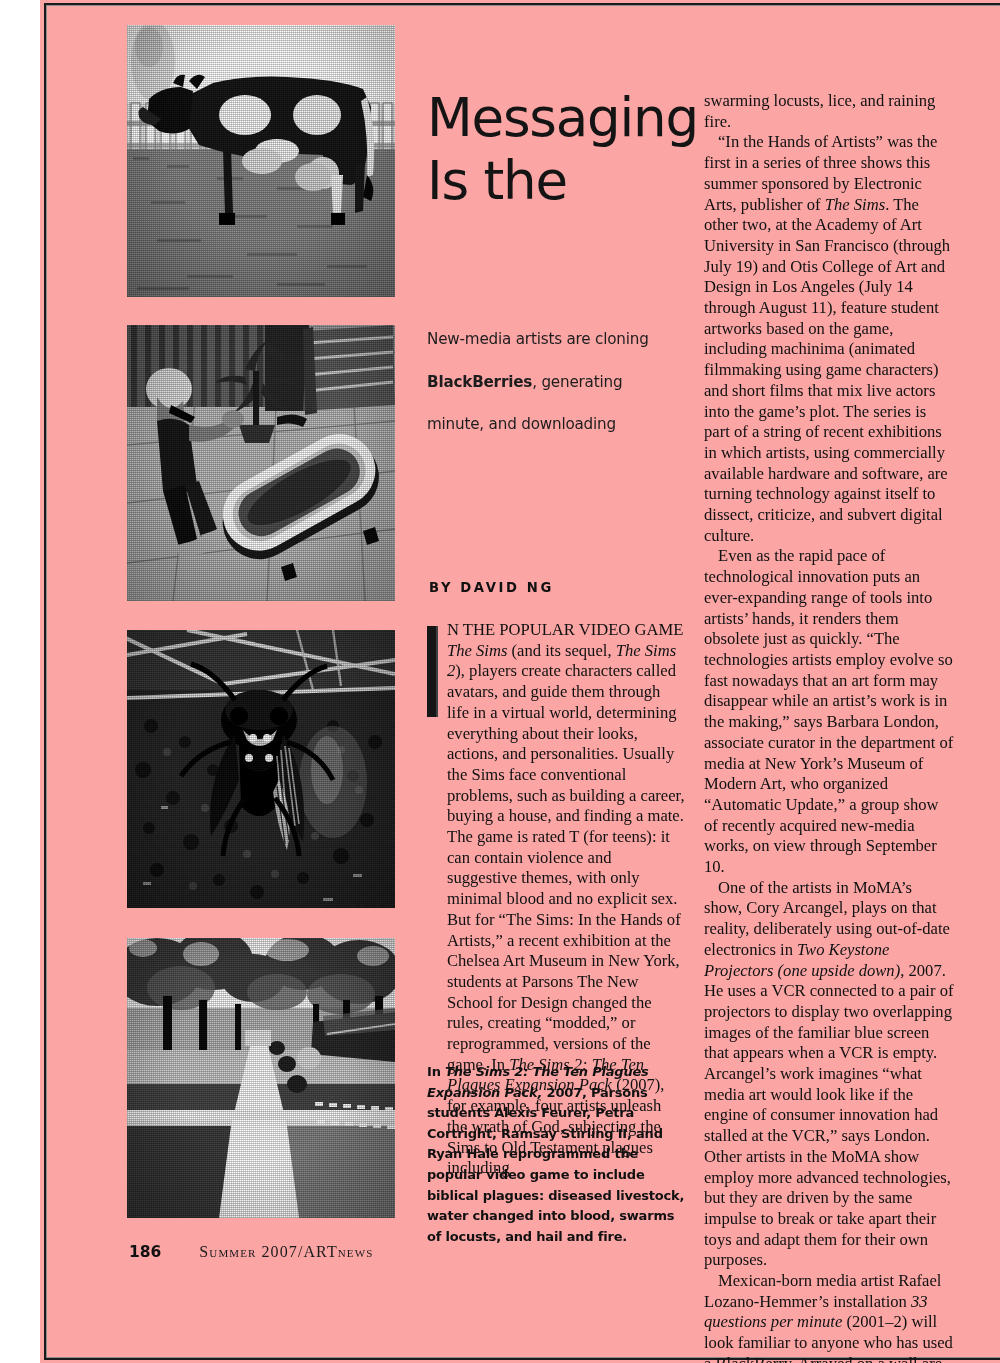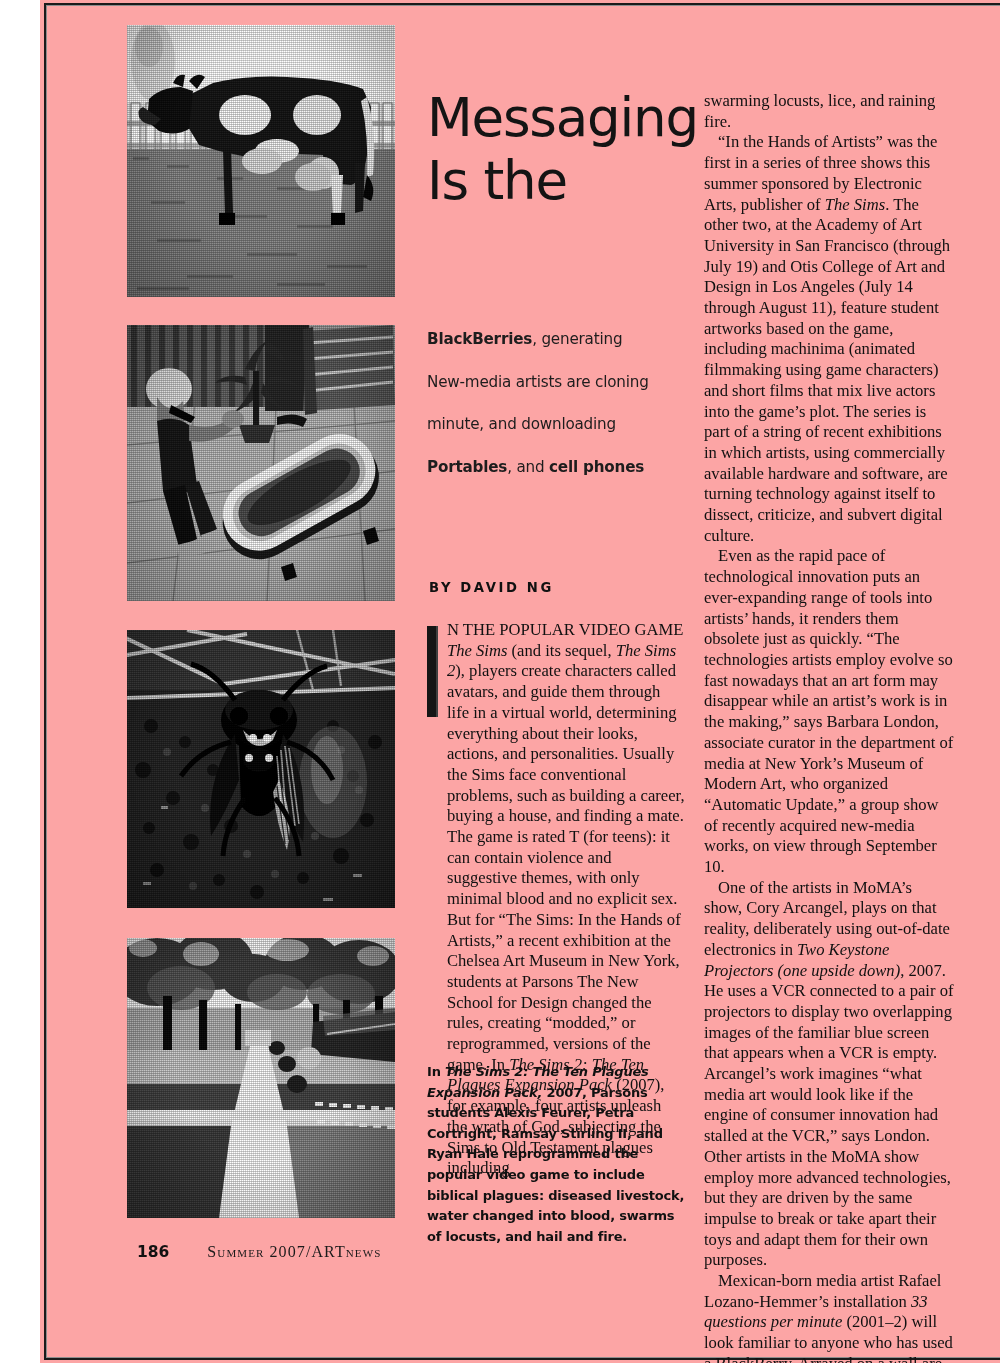--- a/index.html
+++ b/index.html
@@ -142,21 +142,21 @@
     font-size: 13px;
     line-height: 20.6px;
     color: #111;
     letter-spacing: -0.2px;
   }
   #caption i { font-style: italic; }
 
   
   #footer {
     position: absolute;
-    left: 97px; top: 1243px;
+    left: 89px; top: 1243px;
     display: flex;
     align-items: flex-start;
   }
   #folio {
     font-family: "DejaVu Sans", sans-serif;
     font-weight: 700;
     font-size: 15.5px;
     color: #111;
   }
   #footer-text {
@@ -506,24 +506,23 @@
     <div class="grain"></div>
     <div class="vign"></div>
   </figure>
 
   <h1 id="headline">
     <div>Messaging</div>
     <div>Is the</div>
   </h1>
 
   <div id="deck">
+    <div>New-media artists are cloning</div>
     <div><b>BlackBerries</b><span>, generating</span></div>
-    <div>New-media artists are cloning</div>
     <div>minute, and downloading</div>
-    <div><b>Portables</b><span>, and </span><b>cell phones</b></div>
   </div>
 
   <div id="byline">BY DAVID NG</div>
 
   <div id="dropcap"></div>
 
   <div class="col" id="col1">
     <p class="lead"><span>N THE POPULAR VIDEO GAME </span><i>The Sims</i><span> (and its sequel, </span><i>The Sims 2</i><span>), players create characters called avatars, and guide them through life in a virtual world, determining everything about their looks, actions, and personalities. Usually the Sims face conventional problems, such as building a career, buying a house, and finding a mate. The game is rated T (for teens): it can contain violence and suggestive themes, with only minimal blood and no explicit sex. But for “The Sims: In the Hands of Artists,” a recent exhibition at the Chelsea Art Museum in New York, students at Parsons The New School for Design changed the rules, creating “modded,” or reprogrammed, versions of the game. In </span><i>The Sims 2: The Ten Plagues Expansion Pack</i><span> (2007), for example, four artists unleash the wrath of God, subjecting the Sims to Old Testament plagues including</span></p>
   </div>
 

